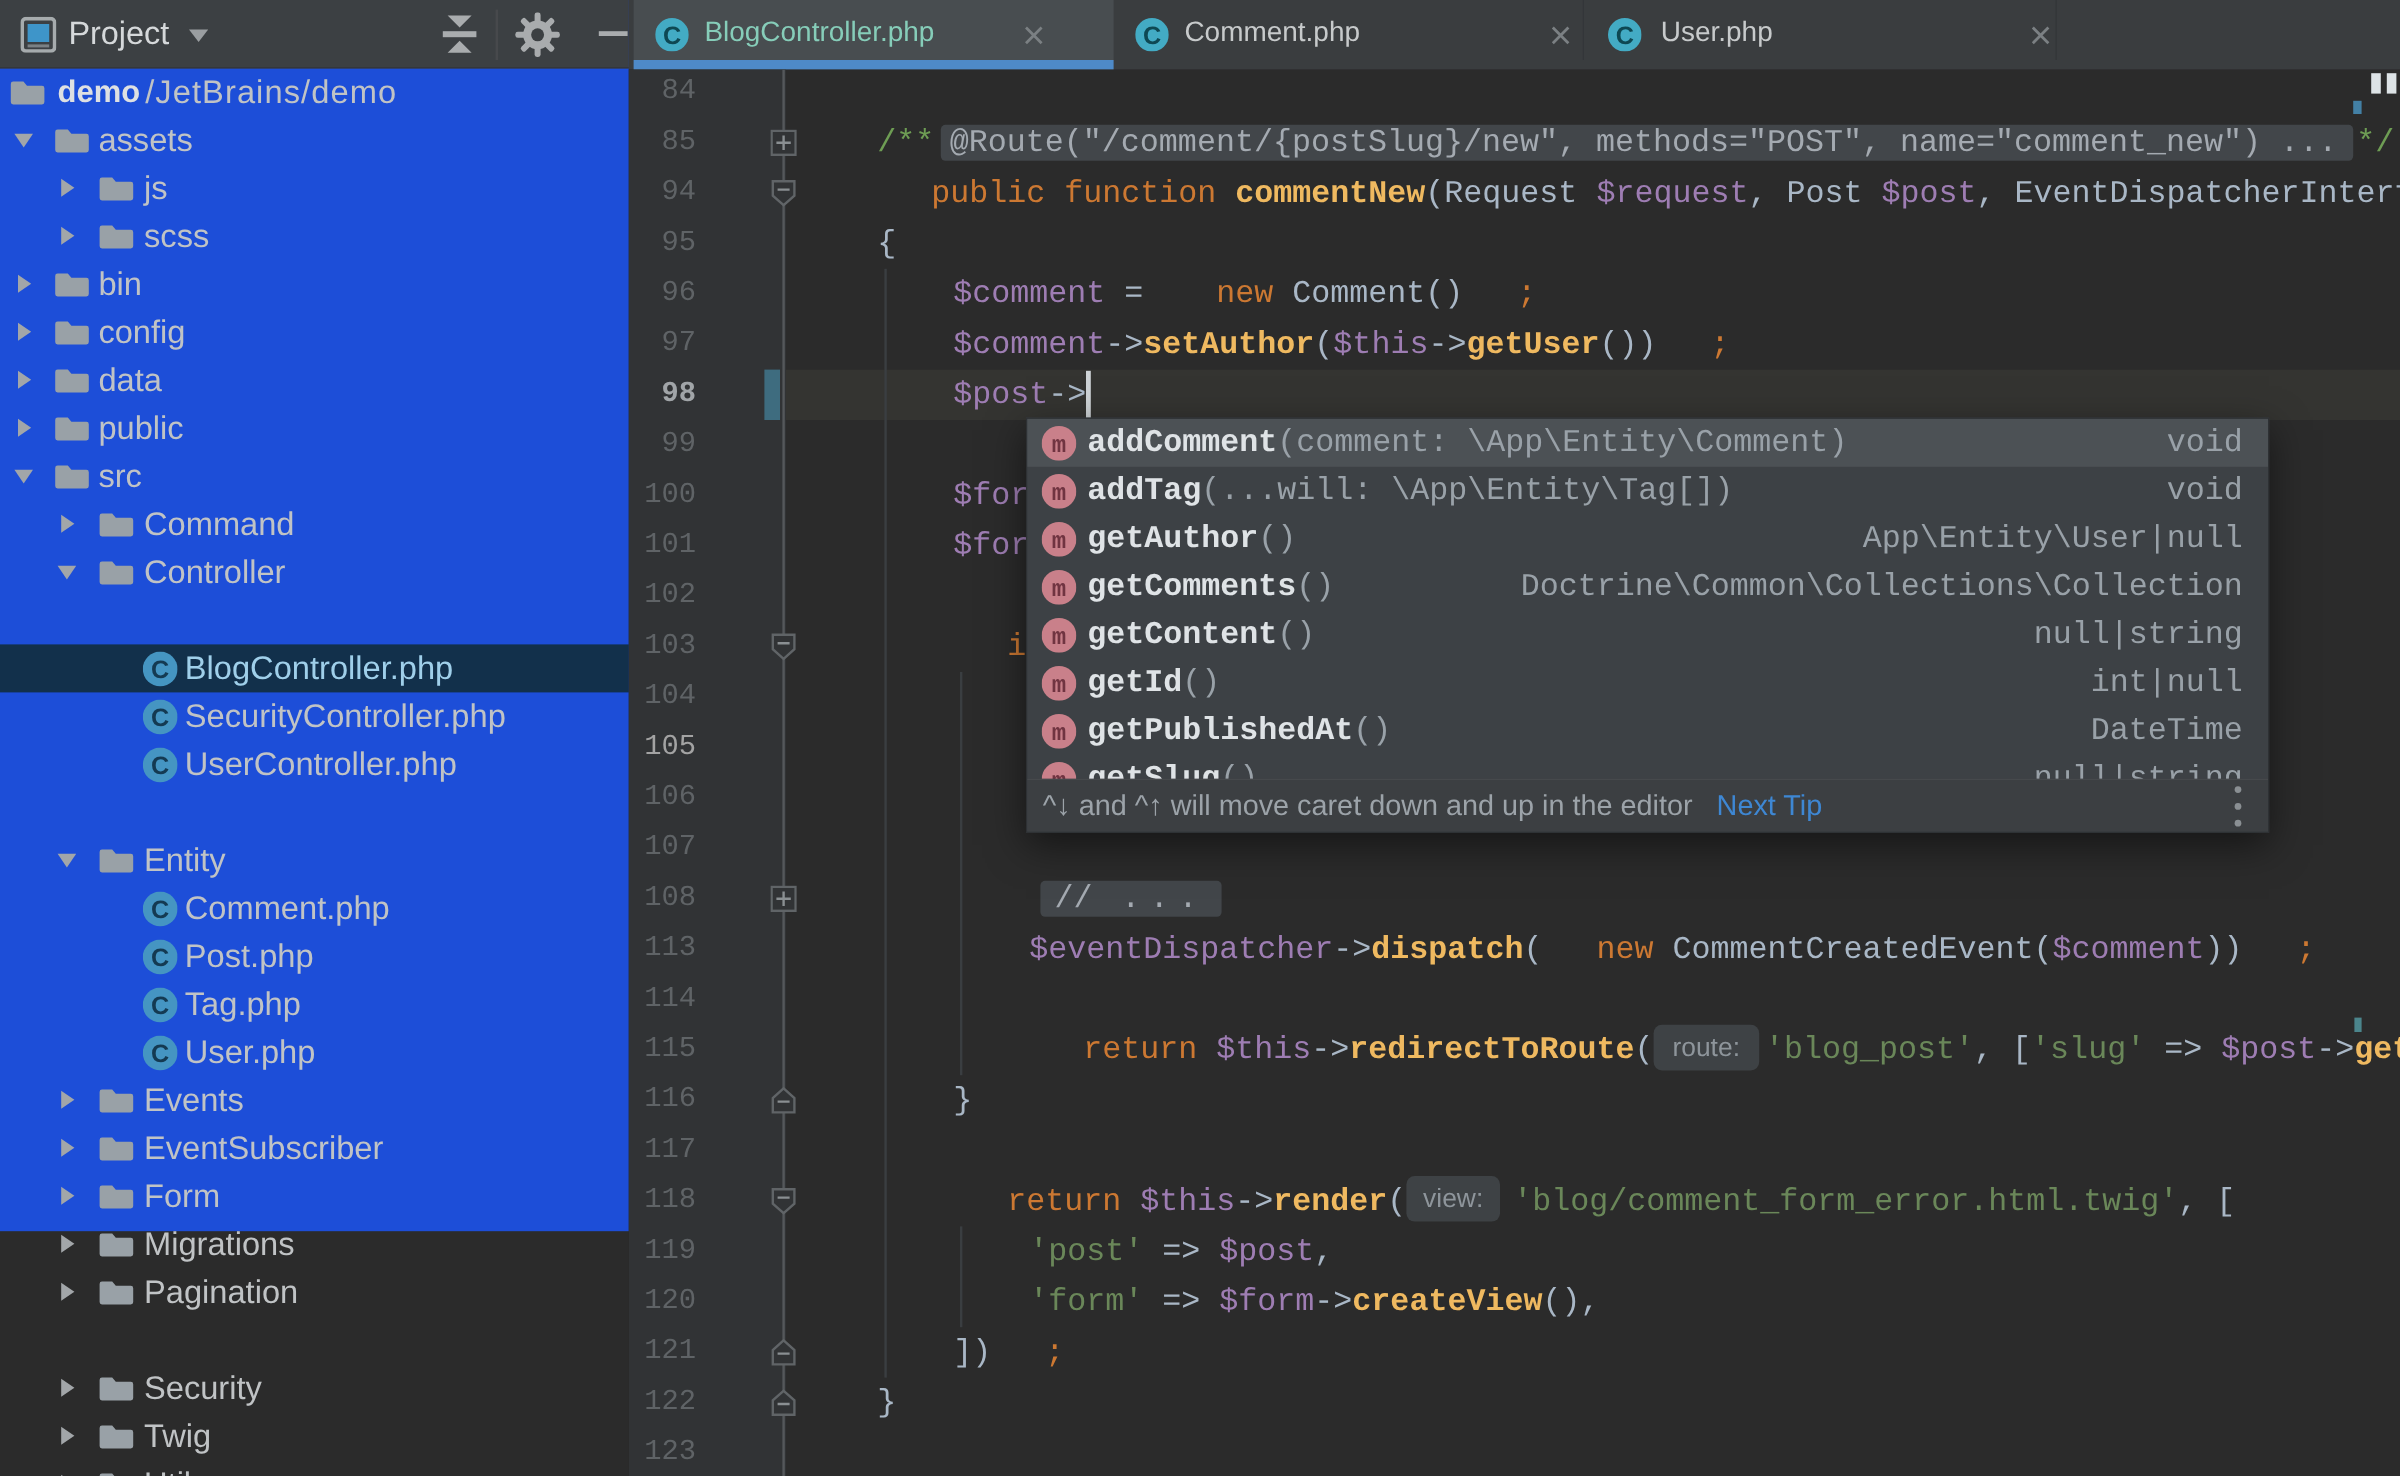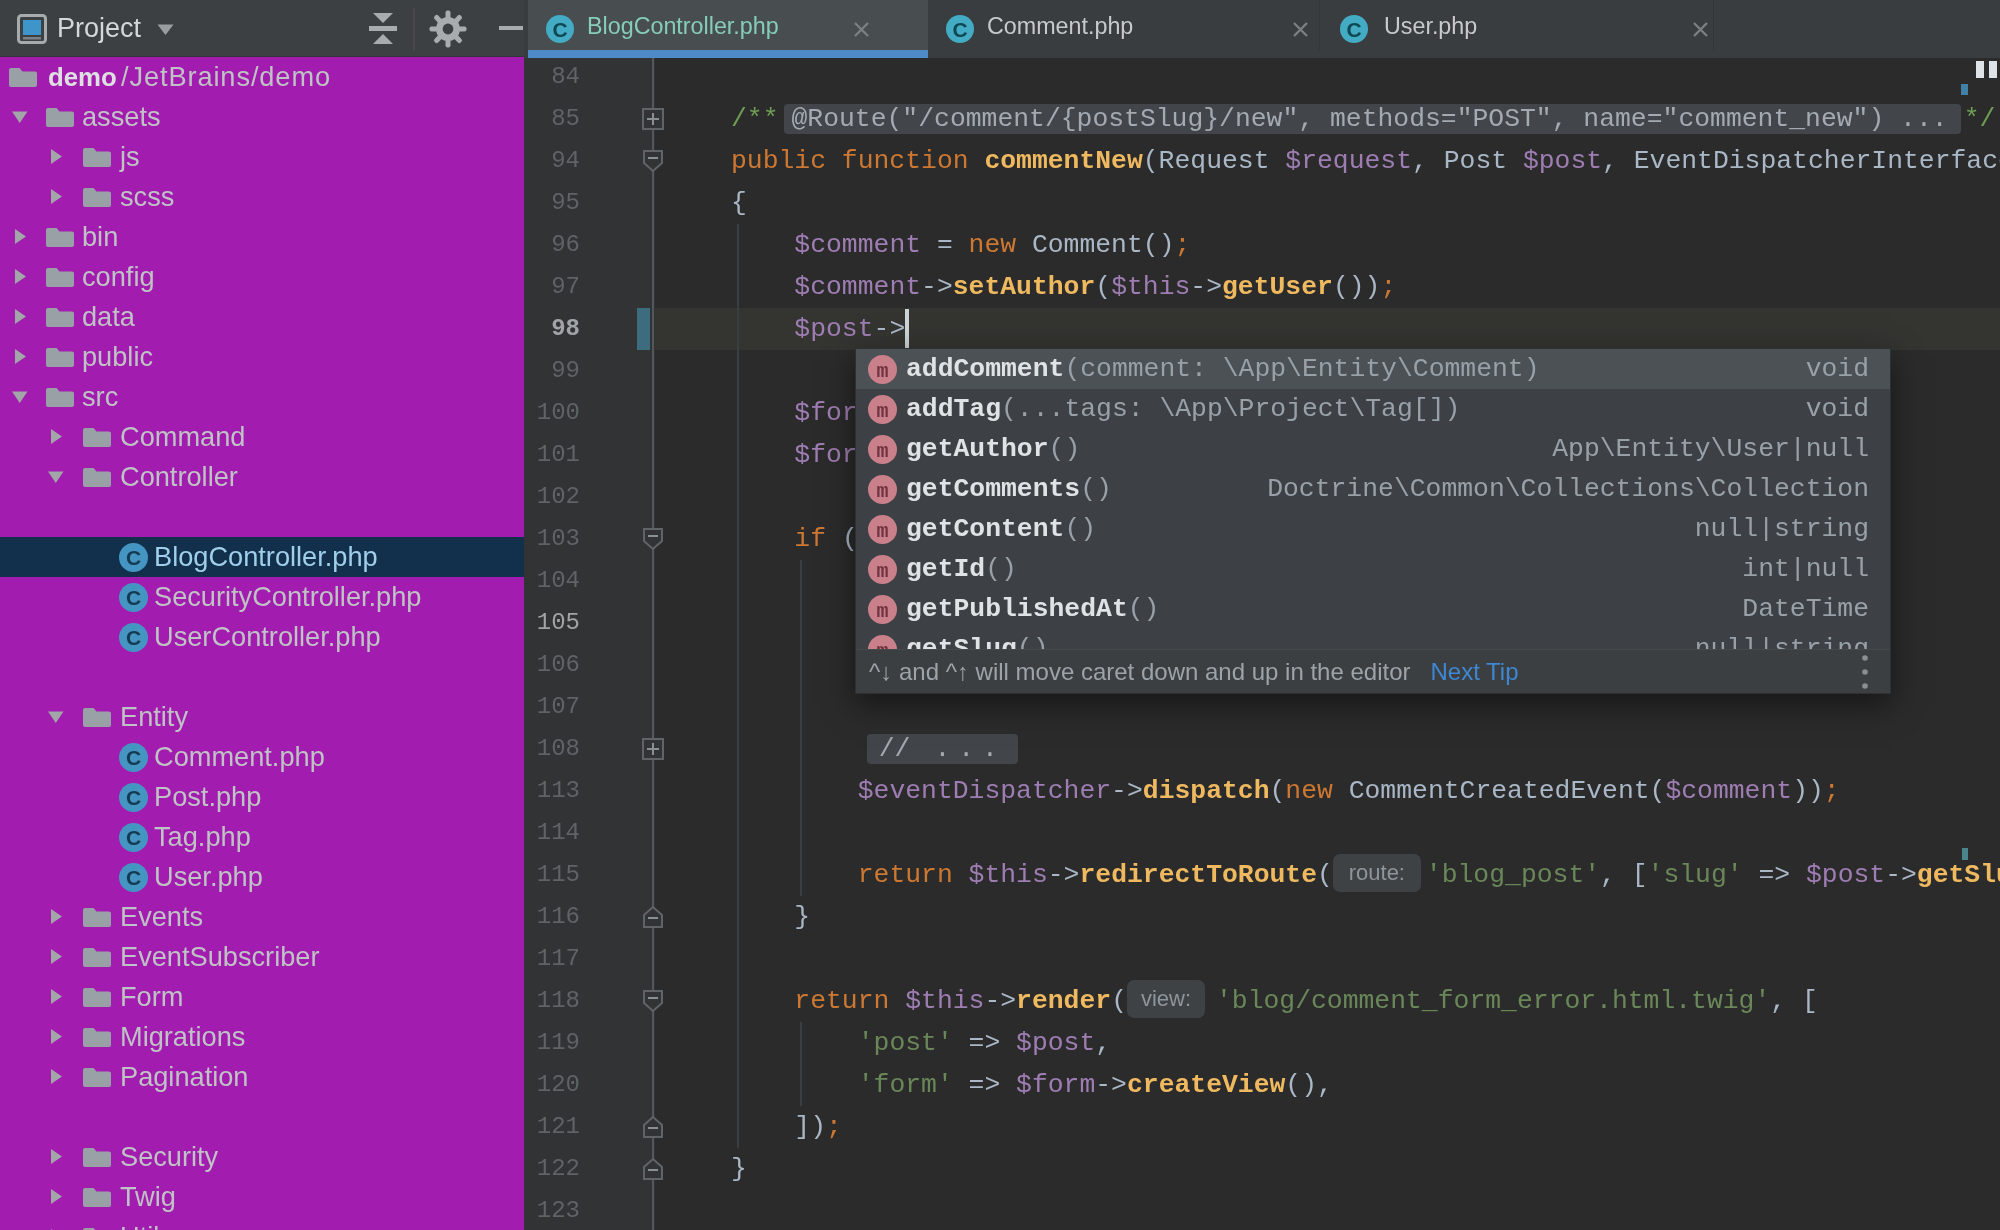--- a/index.html
+++ b/index.html
@@ -1,20 +1,20 @@
 <!DOCTYPE html>
 <html><head>
 <meta charset="utf-8">
 <style>
   * { margin:0; padding:0; box-sizing:border-box; }
   html,body { width:2000px; height:1230px; overflow:hidden; background:#2B2B2B;
     font-family:"Liberation Sans", sans-serif; }
   .abs { position:absolute; }
   
-  #panel { position:absolute; left:0; top:0; width:524px; height:1230px; background:#a21caf; }
+  #panel { position:absolute; left:0; top:0; width:524px; height:1026px; background:#1d4ed8; }
   #phead { position:absolute; left:0; top:0; width:524px; height:57px; background:#3C4043;
     border-bottom:1px solid #333639; }
   #ptitle { position:absolute; left:57px; top:0; height:57px; line-height:57px;
     font-size:27px; color:#D5D8DA; }
   .trow { position:absolute; left:0; width:524px; height:40px; }
   .trow .txt { position:absolute; font-size:27.2px; color:#C0C3C5; line-height:40px; white-space:pre; }
   .sel { background:#12304B; }
   .sel .txt { color:#9FCFEA; }
   .dim { color:#7D8184; }
   
@@ -23,21 +23,21 @@
   .tabtxt { position:absolute; top:0; height:50px; line-height:52px; font-size:23.3px; }
   
   #editor { position:absolute; left:524px; top:58px; width:1476px; height:1172px;
     background:#2B2B2B; overflow:hidden; }
   #gutterbg { position:absolute; left:0; top:0; width:131px; height:1172px; background:#313335; }
   #gutline { position:absolute; left:128px; top:0; width:2px; height:1172px; background:#55585B; }
   .lnum { position:absolute; left:0; width:56px; text-align:right;
     font-family:"Liberation Mono",monospace; font-size:24px; color:#5F6366; line-height:42px; }
   .cline { position:absolute; left:207px; height:42px; line-height:42px; white-space:pre;
     font-family:"Liberation Mono",monospace; font-size:26.4px; color:#A9B7C6; }
-  .kw { color:#CC7832; }
+  .kw { color:#CC7832;margin-left:45px; }
   .fn { color:#EFB960; font-weight:bold; }
   .vr { color:#9E7DB3; }
   .st { color:#6A8759; }
   .cm { color:#6E9D54; }
   .foldbox { background:#42464A; border-radius:4px; color:#A4AAB1; }
   .pill { display:inline-block; vertical-align:middle; margin-top:-4px; height:38px; line-height:38px;
     background:#3E4245; border-radius:7px; font-family:"Liberation Sans",sans-serif;
     font-size:22px; color:#8E959B; text-align:center; }
   .guide { position:absolute; width:2px; background:#3A3E41; }
   
@@ -438,21 +438,21 @@
 <div class="abs" style="left:1438px;top:790px;width:6px;height:12px;background:#4B858C"></div>
 </div>
 <div id="popup">
 <div class="prow" style="top:0px;background:#4C5155;"><svg class="abs" style="left:12px;top:6px" width="29" height="29">
         <circle cx="14.5" cy="14.5" r="14.5" fill="#C9808A"></circle>
         <text x="14.5" y="22" font-size="20" font-weight="bold" text-anchor="middle" fill="#703441" font-family="Liberation Mono">m</text>
       </svg><span class="abs" style="left:50px"><span class="pname">addComment</span><span class="pgray">(comment: \App\Entity\Comment)</span></span><span class="ptype">void</span></div>
 <div class="prow" style="top:40px;"><svg class="abs" style="left:12px;top:6px" width="29" height="29">
         <circle cx="14.5" cy="14.5" r="14.5" fill="#C9808A"></circle>
         <text x="14.5" y="22" font-size="20" font-weight="bold" text-anchor="middle" fill="#703441" font-family="Liberation Mono">m</text>
-      </svg><span class="abs" style="left:50px"><span class="pname">addTag</span><span class="pgray">(...tags: \App\Project\Tag[])</span></span><span class="ptype">void</span></div>
+      </svg><span class="abs" style="left:50px"><span class="pname">addTag</span><span class="pgray">(...will: \App\Entity\Tag[])</span></span><span class="ptype">void</span></div>
 <div class="prow" style="top:80px;"><svg class="abs" style="left:12px;top:6px" width="29" height="29">
         <circle cx="14.5" cy="14.5" r="14.5" fill="#C9808A"></circle>
         <text x="14.5" y="22" font-size="20" font-weight="bold" text-anchor="middle" fill="#703441" font-family="Liberation Mono">m</text>
       </svg><span class="abs" style="left:50px"><span class="pname">getAuthor</span><span class="pgray">()</span></span><span class="ptype">App\Entity\User|null</span></div>
 <div class="prow" style="top:120px;"><svg class="abs" style="left:12px;top:6px" width="29" height="29">
         <circle cx="14.5" cy="14.5" r="14.5" fill="#C9808A"></circle>
         <text x="14.5" y="22" font-size="20" font-weight="bold" text-anchor="middle" fill="#703441" font-family="Liberation Mono">m</text>
       </svg><span class="abs" style="left:50px"><span class="pname">getComments</span><span class="pgray">()</span></span><span class="ptype">Doctrine\Common\Collections\Collection</span></div>
 <div class="prow" style="top:160px;"><svg class="abs" style="left:12px;top:6px" width="29" height="29">
         <circle cx="14.5" cy="14.5" r="14.5" fill="#C9808A"></circle>

